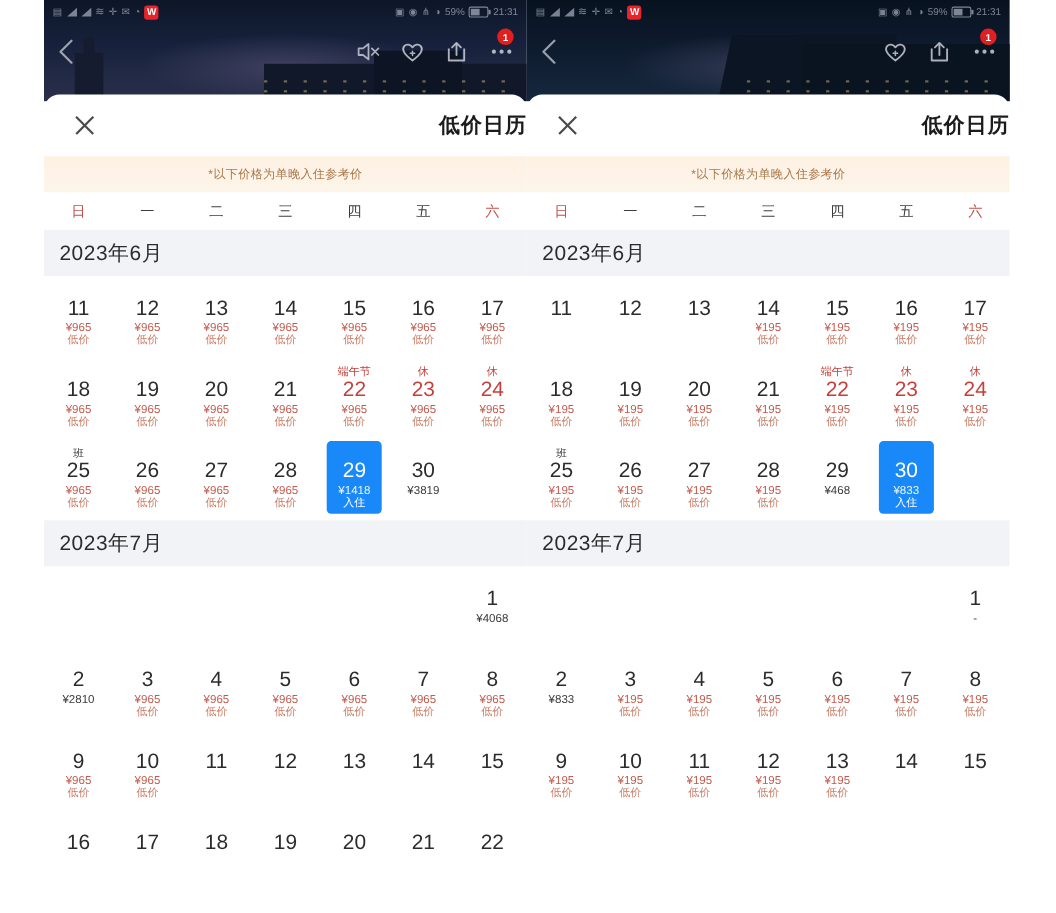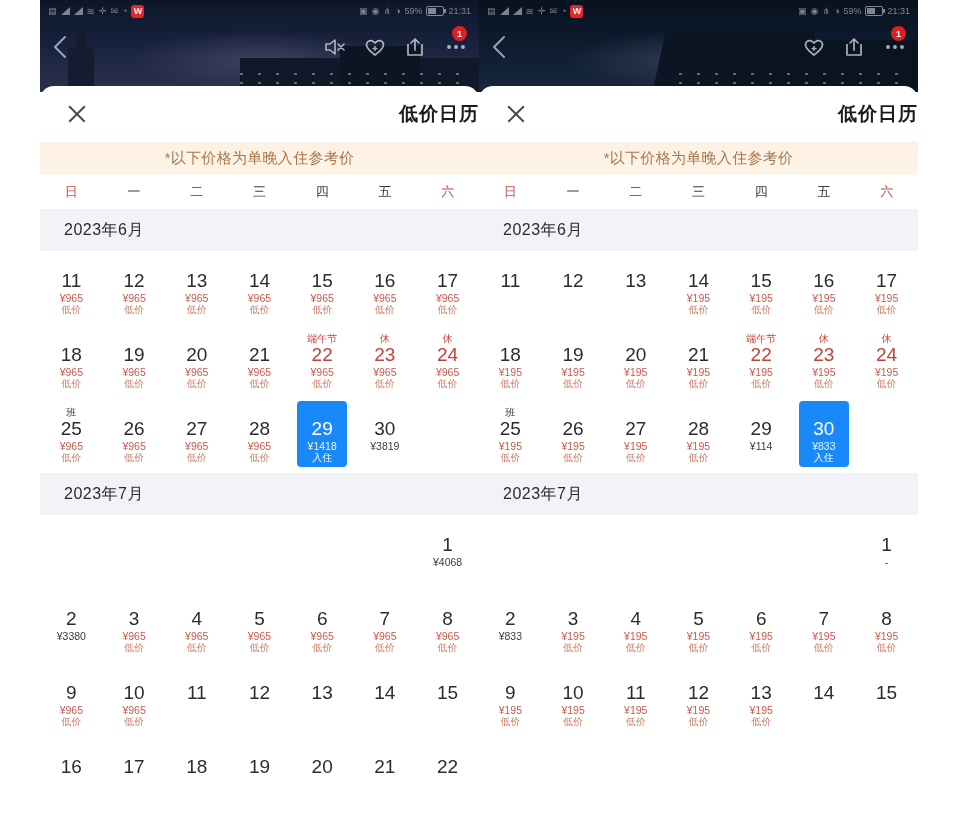--- a/index.html
+++ b/index.html
@@ -60,28 +60,28 @@
   .sheet{position:absolute;left:0;top:86px;width:100%;height:744px;background:#fff;border-radius:14px 14px 0 0;overflow:hidden;}
   .sheet-head{position:relative;height:56px;display:flex;align-items:center;justify-content:flex-end;}
   .close-x{position:absolute;left:26px;top:50%;transform:translateY(-50%);width:22px;height:22px;}
   .close-x:before,.close-x:after{content:"";position:absolute;left:0;top:10px;width:22px;height:1.8px;background:#4a4a4a;}
   .close-x:before{transform:rotate(45deg);}
   .close-x:after{transform:rotate(-45deg);}
   .sheet-title{font-size:19px;font-weight:bold;color:#1b1b1b;letter-spacing:1px;}
 
   .notice{height:33px;display:flex;align-items:center;justify-content:center;
     background:linear-gradient(180deg,#fdf1e3 0%,#fdf5ea 100%);
-    color:#a9784a;font-size:15px;letter-spacing:.3px;}
+    color:#a9784a;font-size:11px;letter-spacing:.3px;}
 
   .weekhead{height:34px;display:flex;align-items:center;background:#fff;}
   .weekhead .wd{flex:1;text-align:center;font-size:13px;color:#3c3c3c;}
   .weekhead .wd.wk{color:#c0514a;}
 
-  .monthbar{height:42px;display:flex;align-items:center;padding-left:24px;background:#f1f3f6;
-    font-size:16px;color:#2b2b2b;letter-spacing:.5px;}
+  .monthbar{height:42px;display:flex;align-items:center;padding-left:14px;background:#f1f3f6;
+    font-size:19px;color:#2b2b2b;letter-spacing:.5px;}
 
   .grid{display:flex;flex-wrap:wrap;padding:0;background:#fff;text-align:right;}
   .cell{width:14.2857%;box-sizing:border-box;height:74px;position:relative;
         display:flex;flex-direction:column;align-items:center;justify-content:flex-start;padding-top:8px;}
   .cell .tag{font-size:10px;line-height:11px;height:11px;color:#c4403a;}
   .cell .tag.work{color:#3b3b3b;}
   .cell .daynum{font-size:19px;line-height:22px;color:#2c2c2c;font-weight:400;}
   .cell .daynum.hol{color:#c4403a;}
   .cell .price{font-size:10.5px;line-height:12px;color:#c25b4e;}
   .cell .price.plain{color:#3a3a3a;}
@@ -330,21 +330,21 @@
             <div class="cell empty"></div>
             <div class="cell empty"></div>
             <div class="cell">
               <div class="tag">&nbsp;</div>
               <div class="daynum">1</div>
               <div class="price plain">¥4068</div>
             </div>
             <div class="cell">
               <div class="tag">&nbsp;</div>
               <div class="daynum">2</div>
-              <div class="price plain">¥3380</div>
+              <div class="price plain">¥2810</div>
             </div>
             <div class="cell">
               <div class="tag">&nbsp;</div>
               <div class="daynum">3</div>
               <div class="price">¥965</div>
               <div class="low">低价</div>
             </div>
             <div class="cell">
               <div class="tag">&nbsp;</div>
               <div class="daynum">4</div>
@@ -631,21 +631,21 @@
             </div>
             <div class="cell">
               <div class="tag">&nbsp;</div>
               <div class="daynum">28</div>
               <div class="price">¥195</div>
               <div class="low">低价</div>
             </div>
             <div class="cell">
               <div class="tag">&nbsp;</div>
               <div class="daynum">29</div>
-              <div class="price plain">¥114</div>
+              <div class="price plain">¥468</div>
             </div>
             <div class="cell sel">
               <div class="selbox"></div>
               <div class="tag">&nbsp;</div>
               <div class="daynum">30</div>
               <div class="price">¥833</div>
               <div class="low">入住</div>
             </div>
           </div>
           <div class="monthbar">2023年7月</div>

